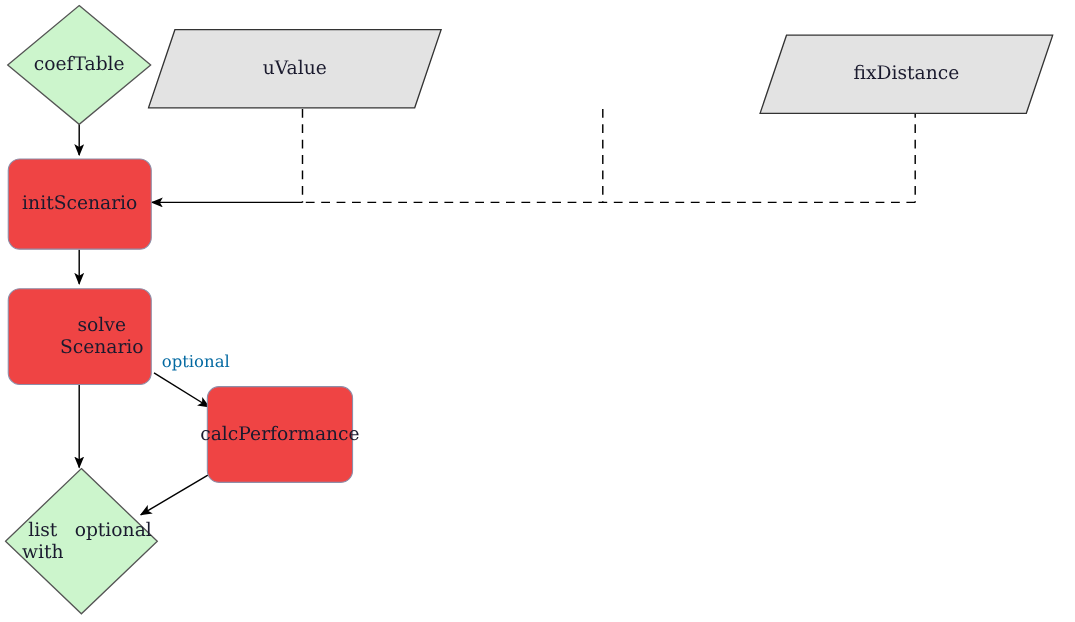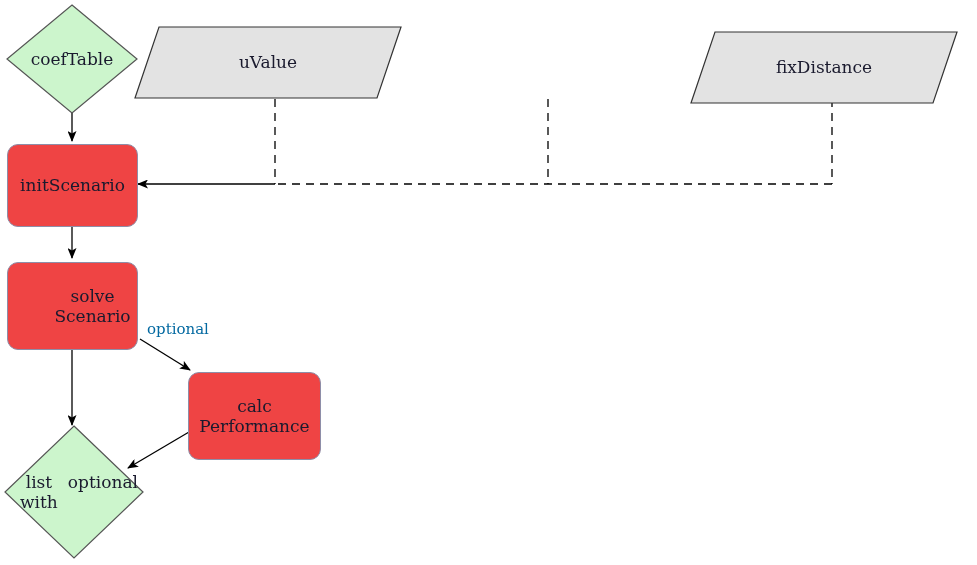--- a/index.html
+++ b/index.html
@@ -135,21 +135,21 @@
 
   <div class="node node-box" style="left:7px; top:144px; width:131px; height:83px;">
     <span>initScenario</span>
   </div>
 
   <div class="node node-box" style="left:7px; top:262px; width:131px; height:88px; flex-direction:column;padding-left:40px;">
     <span>solve</span>
     <span>Scenario</span>
   </div>
 
-  <div class="node node-box" style="left:188px; top:372px; width:133px; height:88px; flex-direction:column;">
+  <div class="node node-box" style="left:188px; top:351px; width:133px; height:88px; flex-direction:row;">
     <span>calc</span>
     <span>Performance</span>
   </div>
 
   <div class="node node-diamond" style="left:4px; top:425px; width:140px; height:134px;">
     <svg class="diamond-shape" viewBox="0 0 140 134" preserveAspectRatio="none">
       <polygon points="70,1 139,67 70,133 1,67" fill="#ccf5cc" stroke="#555555" stroke-width="1.2"></polygon>
     </svg>
     <span class="diamond-label" style="display:flex; flex-direction:row;">
       <span>list with</span>

